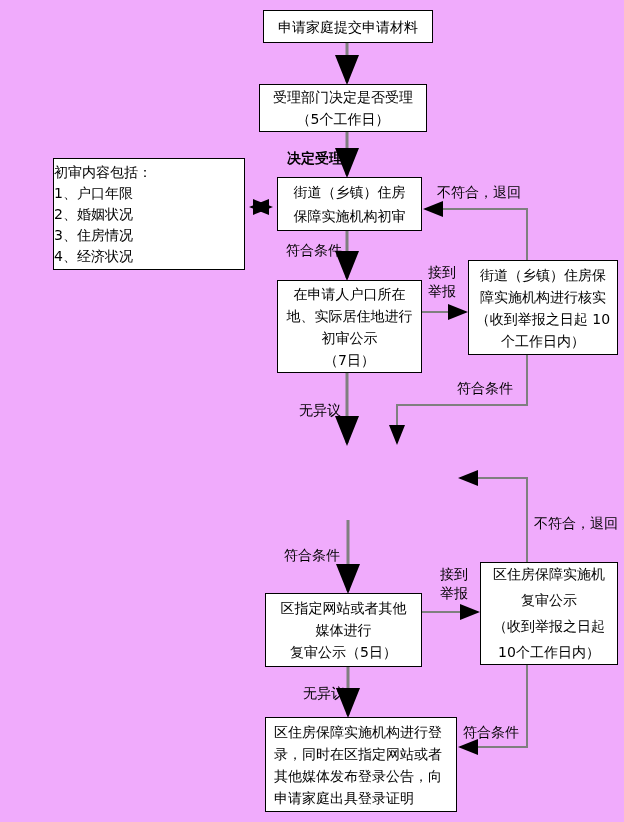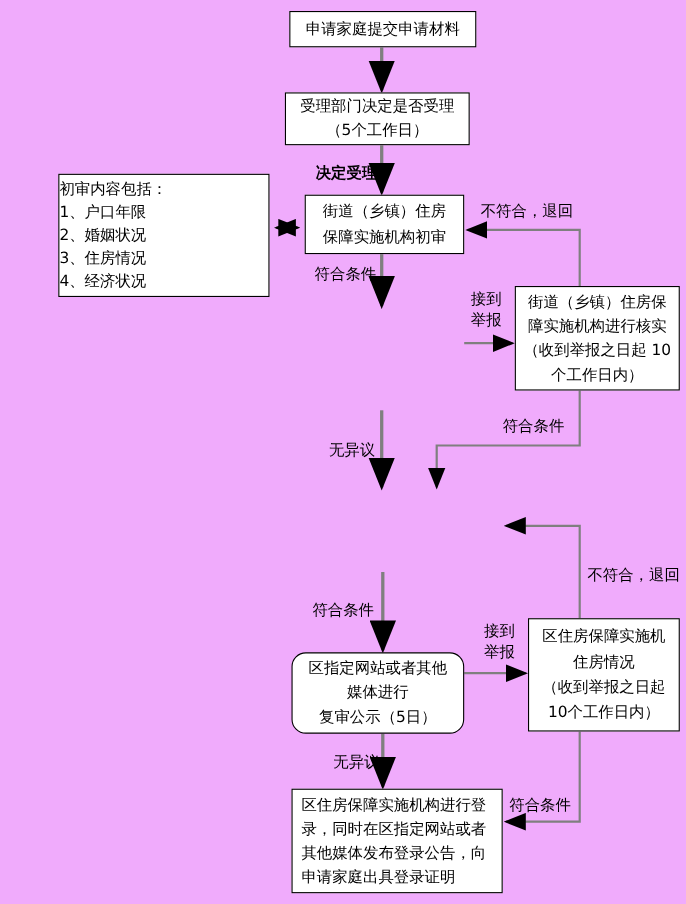--- a/index.html
+++ b/index.html
@@ -19,22 +19,22 @@
   .b-submit{left:263px;top:10px;width:170px;height:33px;}
   .b-accept{left:259px;top:84px;width:168px;height:48px;}
   .b-street-review{left:277px;top:177px;width:145px;height:54px;}
   .b-street-review .bl{line-height:24px;}
   .b-review-content{left:53px;top:158px;width:192px;height:112px;align-items:flex-start;text-align:left;}
   .b-review-content .bl{line-height:21px;}
   .b-first-publicity{left:277px;top:280px;width:145px;height:93px;}
   .b-street-verify{left:468px;top:260px;width:150px;height:95px;}
   .b-district-recheck{left:245px;top:445px;width:212px;height:75px;}
   .b-district-recheck .bl{line-height:24px;}
-  .b-second-publicity{left:265px;top:593px;width:157px;height:74px;border-radius:13px;}
-  .b-district-verify{left:480px;top:562px;width:138px;height:103px;}
+  .b-second-publicity{left:265px;top:593px;width:157px;height:74px;}
+  .b-district-verify{left:480px;top:562px;width:138px;height:103px;justify-content:space-between;}
   .b-district-verify .bl{line-height:23px;}
   .b-register{left:265px;top:717px;width:192px;height:95px;align-items:flex-start;text-align:left;padding:3px 8px;}
   .b-register .bl{line-height:22px;}
   .lbl{position:absolute;z-index:3;font-size:14px;line-height:19px;white-space:nowrap;color:#000000;}
   .l-decide{left:287px;top:149px;font-weight:bold;}
   .l-notmatch1{left:437px;top:183px;}
   .l-match1{left:286px;top:241px;}
   .l-report1{left:428px;top:263px;}
   .l-match2{left:457px;top:379px;}
   .l-noobj1{left:299px;top:401px;}
@@ -85,38 +85,44 @@
   </div>
 
   <div class="box b-review-content">
     <div class="bl">初审内容包括：</div>
     <div class="bl">1、户口年限</div>
     <div class="bl">2、婚姻状况</div>
     <div class="bl">3、住房情况</div>
     <div class="bl">4、经济状况</div>
   </div>
 
+  <div class="box b-first-publicity">
+    <div class="bl">在申请人户口所在</div>
+    <div class="bl">地、实际居住地进行</div>
+    <div class="bl">初审公示</div>
+    <div class="bl">（7日）</div>
+  </div>
 
   <div class="box b-street-verify">
     <div class="bl">街道（乡镇）住房保</div>
     <div class="bl">障实施机构进行核实</div>
     <div class="bl">（收到举报之日起 10</div>
     <div class="bl">个工作日内）</div>
   </div>
 
 
   <div class="box b-second-publicity">
     <div class="bl">区指定网站或者其他</div>
     <div class="bl">媒体进行</div>
     <div class="bl">复审公示（5日）</div>
   </div>
 
   <div class="box b-district-verify">
     <div class="bl">区住房保障实施机</div>
-    <div class="bl">住房情况</div>
+    <div class="bl">复审公示</div>
     <div class="bl">（收到举报之日起</div>
     <div class="bl">10个工作日内）</div>
   </div>
 
   <div class="box b-register">
     <div class="bl">区住房保障实施机构进行登</div>
     <div class="bl">录，同时在区指定网站或者</div>
     <div class="bl">其他媒体发布登录公告，向</div>
     <div class="bl">申请家庭出具登录证明</div>
   </div>

